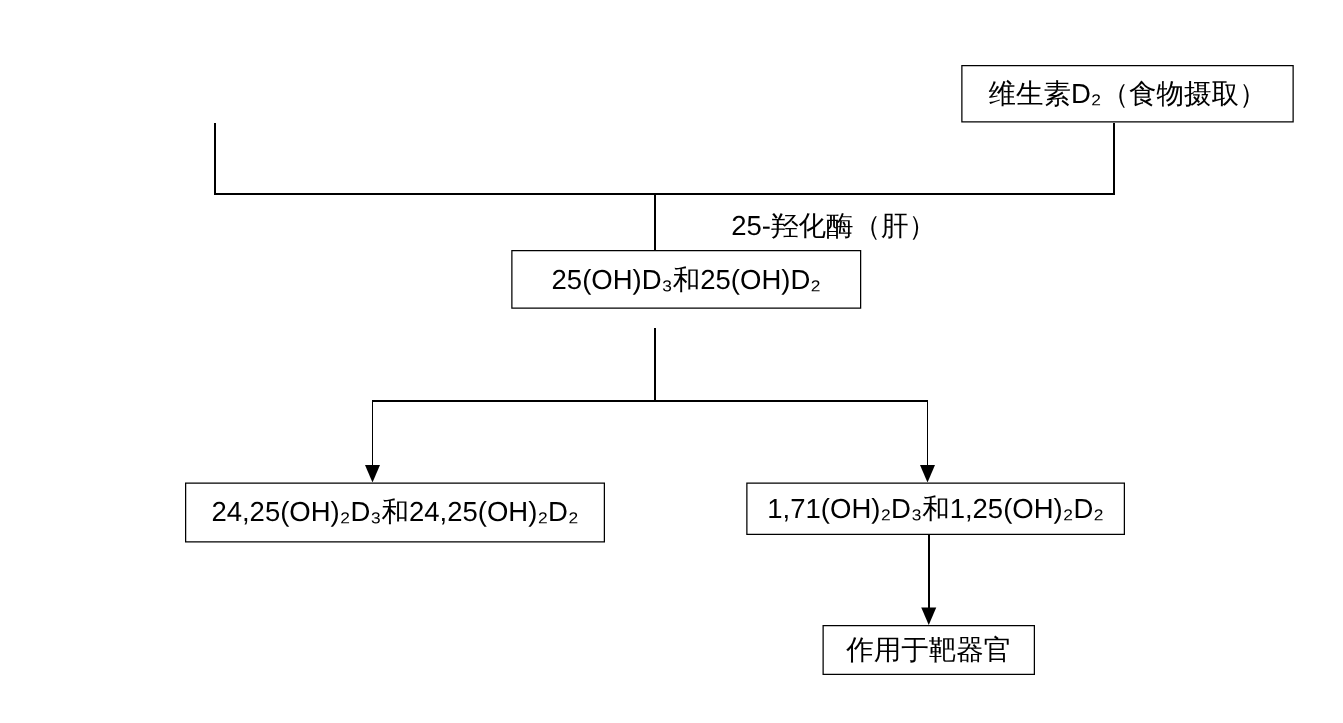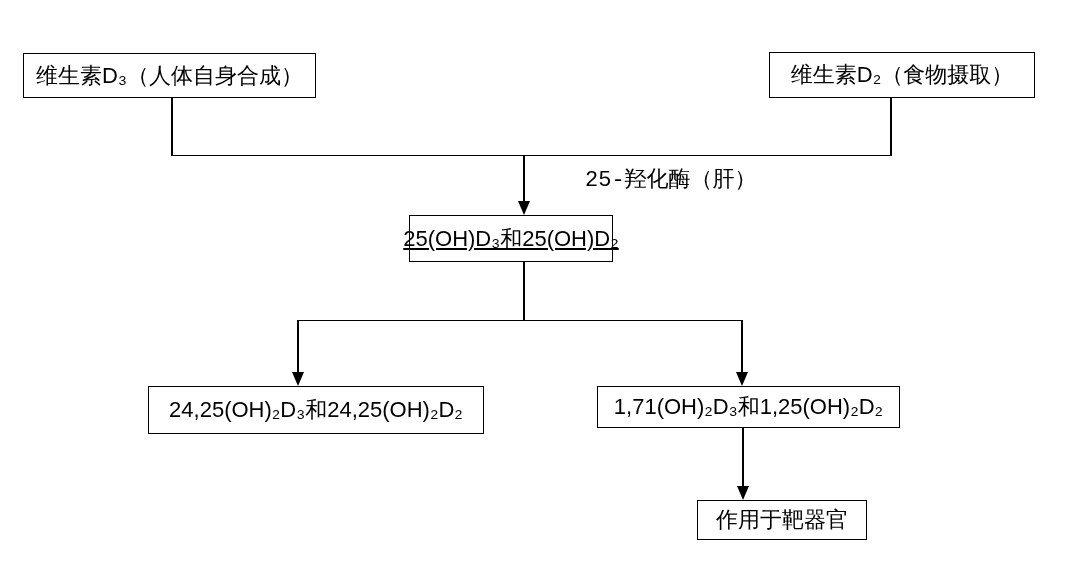--- a/index.html
+++ b/index.html
@@ -40,25 +40,25 @@
     line-height: 1;
   }
   .flow-label {
     position: absolute;
     font-size: 22px;
     line-height: 1.2;
     white-space: nowrap;
   }
   .node-d3      { left: 23px;  top: 53px;  width: 293px; height: 45px; }
   .node-d2      { left: 769px; top: 52px;  width: 266px; height: 46px; }
-  .node-25oh    { left: 409px; top: 215px; width: 204px; height: 47px; text-decoration: underline; }
+  .node-25oh    { left: 409px; top: 200px; width: 280px; height: 47px; }
   .node-2425oh  { left: 148px; top: 386px; width: 336px; height: 48px; }
   .node-125oh   { left: 597px; top: 386px; width: 303px; height: 42px; }
-  .node-target  { left: 658px; top: 500px; width: 170px; height: 40px; margin-left: 39px; }
-  .label-enzyme { left: 585px; top: 168px; font-family: Liberation Mono, monospace; }
+  .node-target  { left: 658px; top: 500px; width: 170px; height: 40px; }
+  .label-enzyme { left: 585px; top: 168px; }
 </style>
 </head>
 <body>
 
 <div class="canvas">
 
   <svg class="connectors" viewBox="0 0 1074 578" xmlns="http://www.w3.org/2000/svg">
 
     <g>
       <path d="M172,98 V156 M891,98 V156 M171.3,155.3 H891.7"></path>
@@ -72,23 +72,20 @@
       <polygon points="292,372 304,372 298,386"></polygon>
       <polygon points="736,372 748,372 742,386"></polygon>
     </g>
 
     <g>
       <path d="M743,428 V486"></path>
       <polygon points="737,486 749,486 743,500"></polygon>
     </g>
   </svg>
 
-  <div class="node node-d3">
-    <span>维生素D₃（人体自身合成）</span>
-  </div>
 
   <div class="node node-d2">
     <span>维生素D₂（食物摄取）</span>
   </div>
 
   <div class="flow-label label-enzyme">
     <span>25-羟化酶（肝）</span>
   </div>
 
   <div class="node node-25oh">

